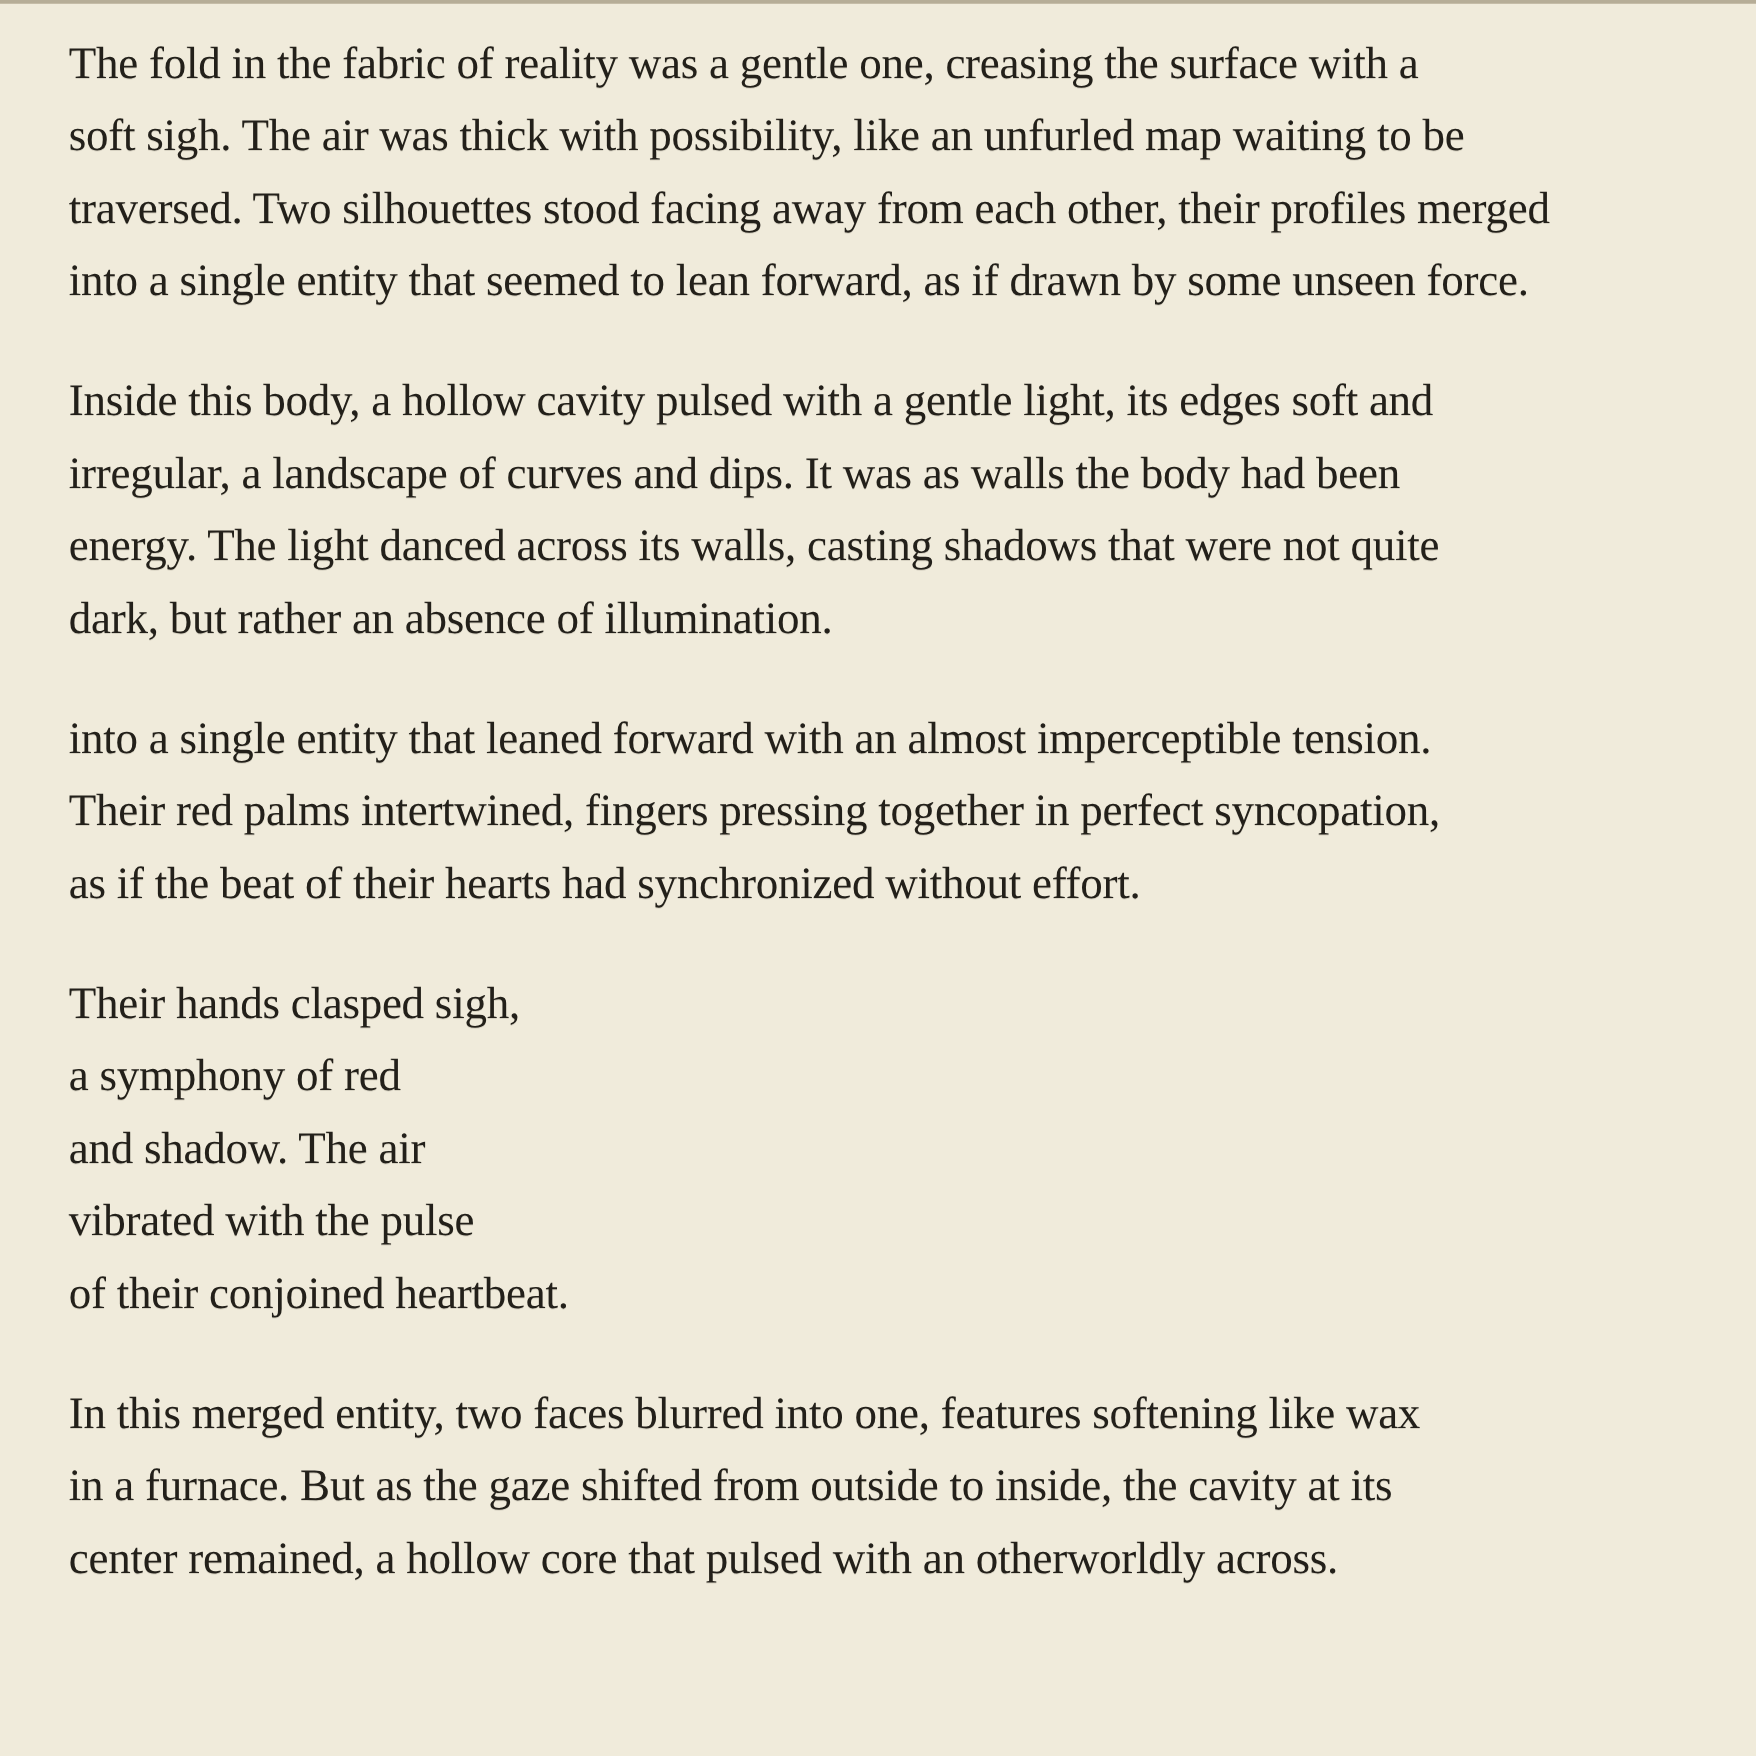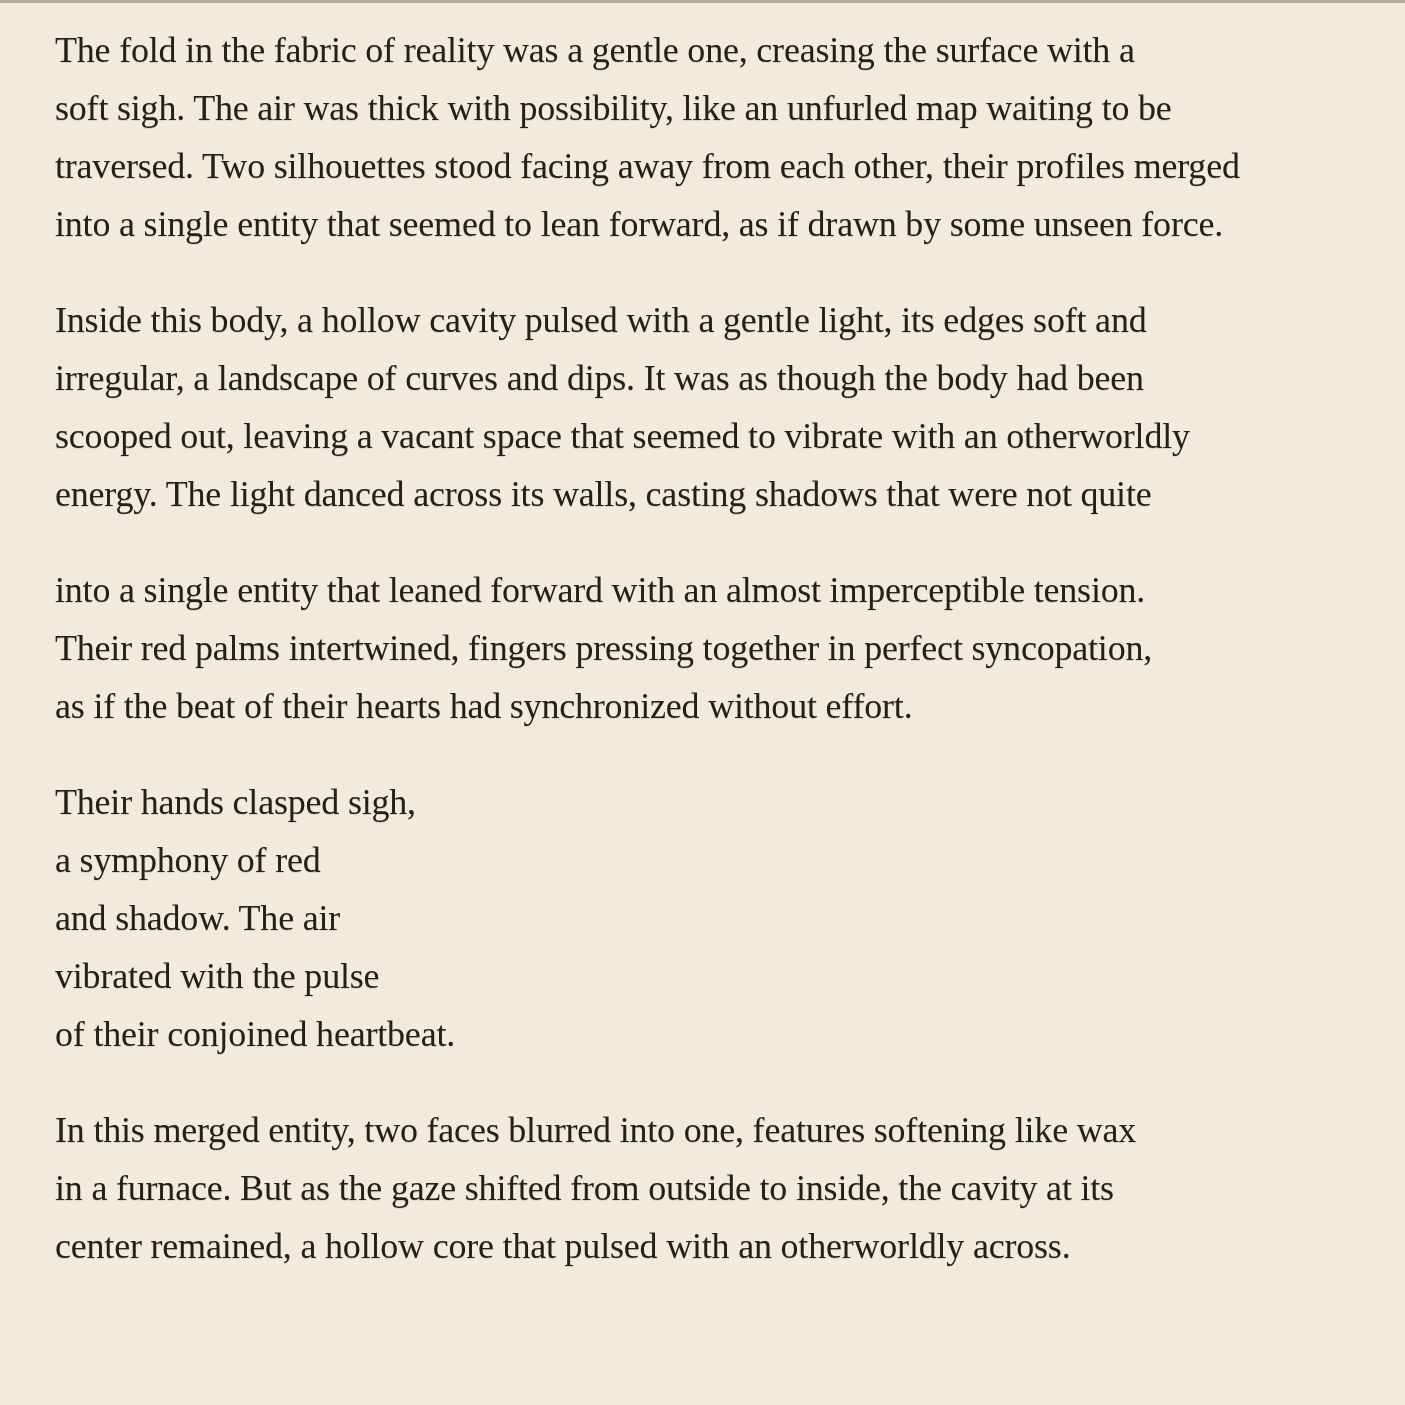--- a/index.html
+++ b/index.html
@@ -43,23 +43,23 @@
 <main class="page">
   <article id="doc">
       <p class="paragraph">
         <span class="line">The fold in the fabric of reality was a gentle one, creasing the surface with a</span>
         <span class="line">soft sigh. The air was thick with possibility, like an unfurled map waiting to be</span>
         <span class="line">traversed. Two silhouettes stood facing away from each other, their profiles merged</span>
         <span class="line">into a single entity that seemed to lean forward, as if drawn by some unseen force.</span>
       </p>
       <p class="paragraph">
         <span class="line">Inside this body, a hollow cavity pulsed with a gentle light, its edges soft and</span>
-        <span class="line">irregular, a landscape of curves and dips. It was as though the body had been</span>
-        <span class="line">scooped out, leaving a vacant space that seemed to vibrate with an otherworldly</span>
+        <span class="line">irregular, a landscape of curves and dips. It was as walls the body had been</span>
         <span class="line">energy. The light danced across its walls, casting shadows that were not quite</span>
+        <span class="line">dark, but rather an absence of illumination.</span>
       </p>
       <p class="paragraph">
         <span class="line">into a single entity that leaned forward with an almost imperceptible tension.</span>
         <span class="line">Their red palms intertwined, fingers pressing together in perfect syncopation,</span>
         <span class="line">as if the beat of their hearts had synchronized without effort.</span>
       </p>
       <p class="paragraph">
         <span class="line">Their hands clasped sigh,</span>
         <span class="line">a symphony of red</span>
         <span class="line">and shadow. The air</span>

